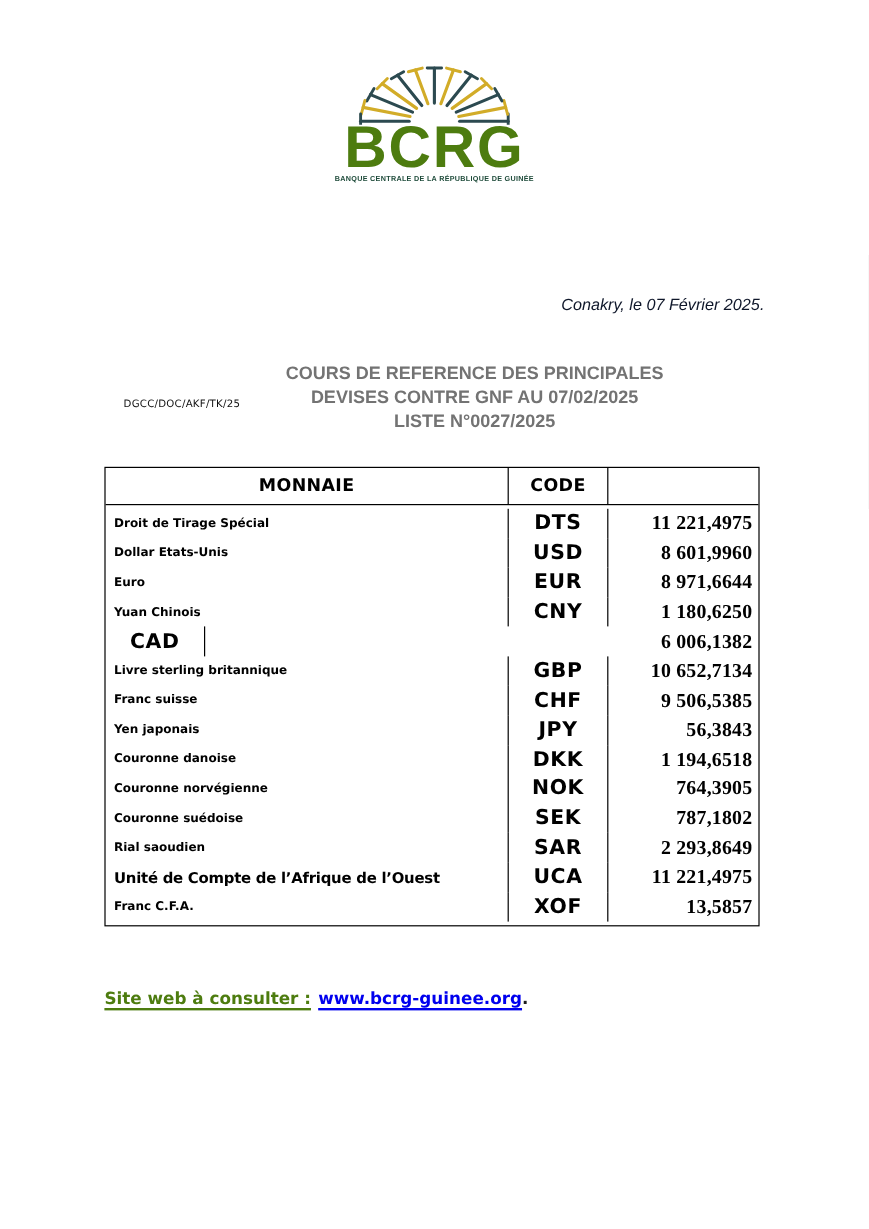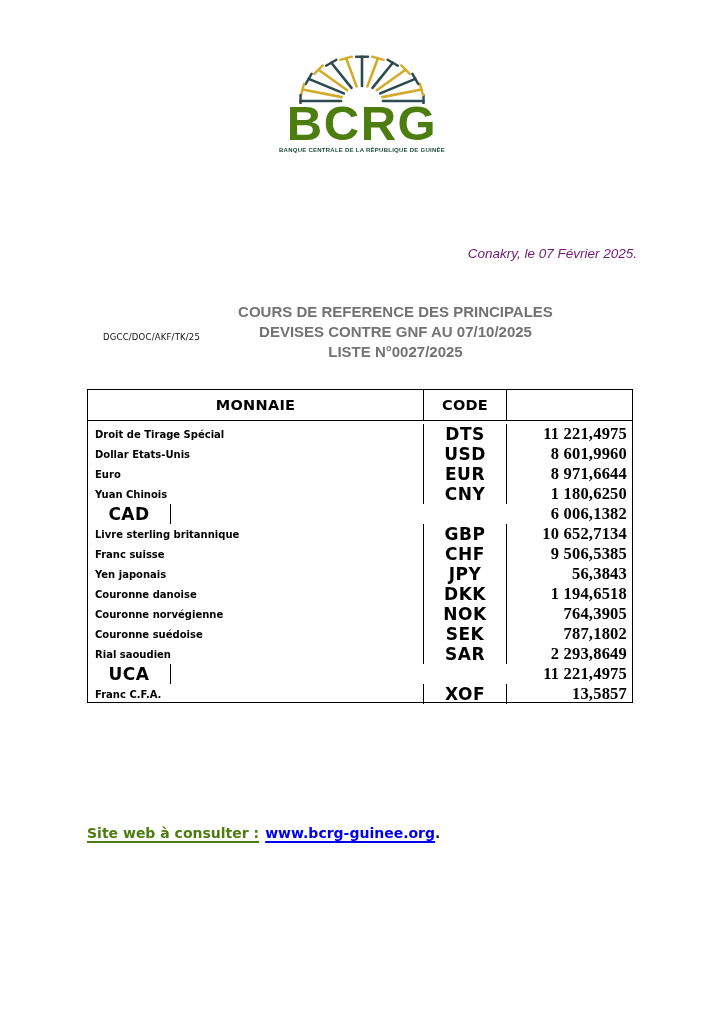--- a/index.html
+++ b/index.html
@@ -27,39 +27,39 @@
   .logo-caption{
     font-family:"Liberation Sans",sans-serif;
     font-weight:bold;font-size:6px;letter-spacing:.25px;
     color:#1e4b3a;margin-top:3px;white-space:nowrap;
   }
 
   
   .date-line{
     position:absolute;top:246px;right:87px;
     font-family:"Liberation Sans",sans-serif;
-    font-style:italic;font-size:13.5px;color:#701a75;
+    font-style:italic;font-size:13.5px;color:#0f172a;
   }
   .reference{
     position:absolute;top:332px;left:103px;
     font-size:8.5px;font-weight:normal;letter-spacing:.2px;color:#111;
   }
 
   
   .doc-title{
     position:absolute;top:302px;left:238px;width:315px;
     text-align:center;
     font-family:"Liberation Sans",sans-serif;
     font-weight:bold;font-size:15px;line-height:20px;color:#737373;
   }
 
   
   .xtable{
     position:absolute;top:389px;left:87px;
-    width:546px;height:314px;
+    width:546px;height:383px;
     border:1.5px solid #000;
     box-sizing:border-box;
     display:flex;flex-direction:column;
   }
   .thead{
     display:flex;flex:0 0 30px;
     border-bottom:1.5px solid #000;
   }
   .thead .cell{
     display:flex;align-items:center;justify-content:center;
@@ -144,21 +144,21 @@
     <div class="logo-acronym">BCRG</div>
     <div class="logo-caption">BANQUE CENTRALE DE LA RÉPUBLIQUE DE GUINÉE</div>
   </div>
 
   <div class="date-line">Conakry, le 07 Février 2025.</div>
 
   <div class="reference">DGCC/DOC/AKF/TK/25</div>
 
   <div class="doc-title">
     <div>COURS DE REFERENCE DES PRINCIPALES</div>
-    <div>DEVISES CONTRE GNF AU 07/10/2025</div>
+    <div>DEVISES CONTRE GNF AU 07/02/2025</div>
     <div>LISTE N°0027/2025</div>
   </div>
 
   <div class="xtable">
     <div class="thead">
       <div class="cell c-monnaie">MONNAIE</div>
       <div class="cell c-code">CODE</div>
     </div>
     <div class="tbody">
         <div class="row">
@@ -214,20 +214,21 @@
           <div class="cell c-monnaie">Couronne suédoise</div>
           <div class="cell c-code">SEK</div>
           <div class="cell c-cours">787,1802</div>
         </div>
         <div class="row">
           <div class="cell c-monnaie">Rial saoudien</div>
           <div class="cell c-code">SAR</div>
           <div class="cell c-cours">2 293,8649</div>
         </div>
         <div class="row">
+          <div class="cell c-monnaie">Unité de Compte de l’Afrique de l’Ouest</div>
           <div class="cell c-code">UCA</div>
           <div class="cell c-cours">11 221,4975</div>
         </div>
         <div class="row">
           <div class="cell c-monnaie">Franc C.F.A.</div>
           <div class="cell c-code">XOF</div>
           <div class="cell c-cours">13,5857</div>
         </div>
       </div>
   </div>

